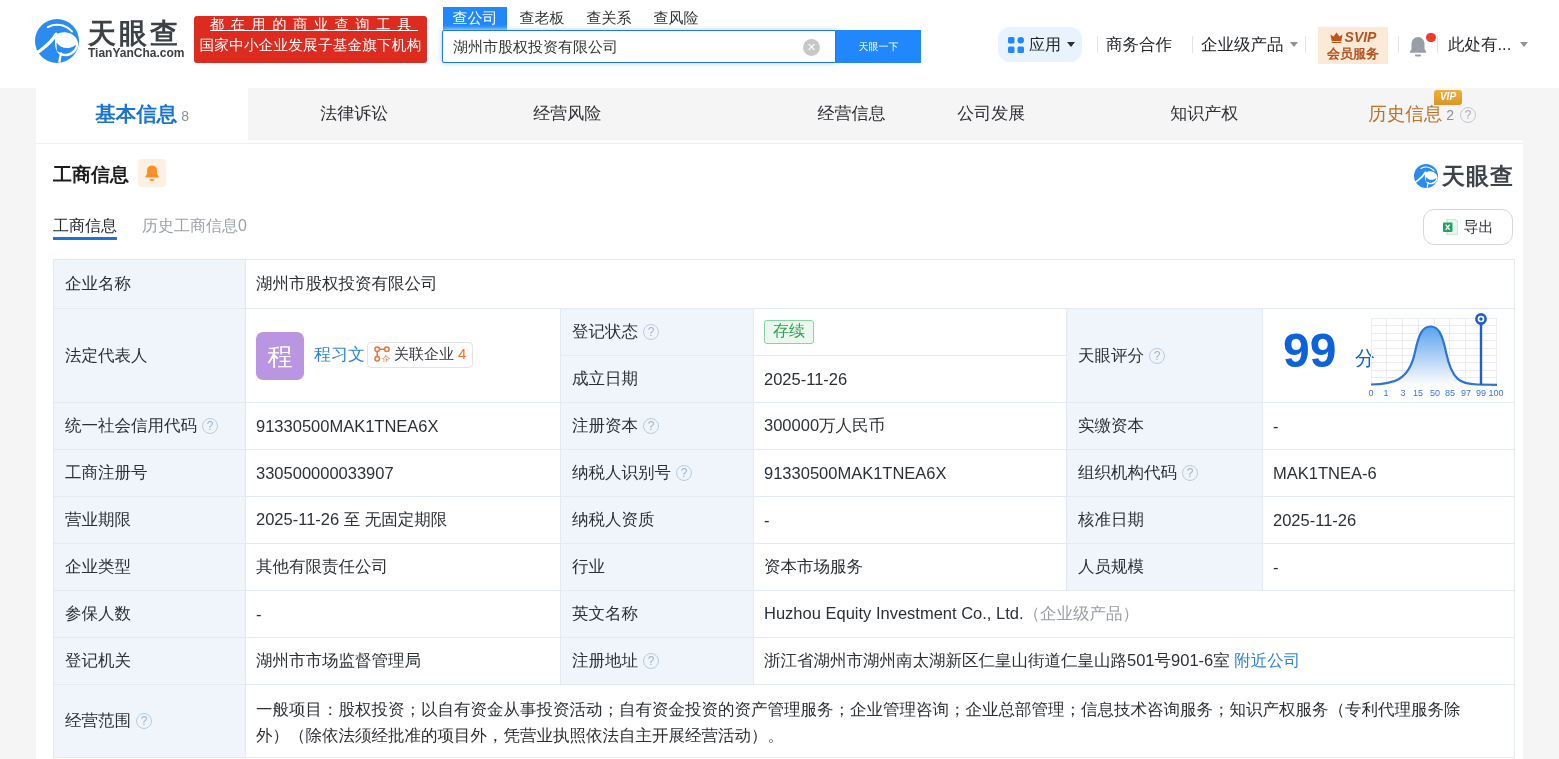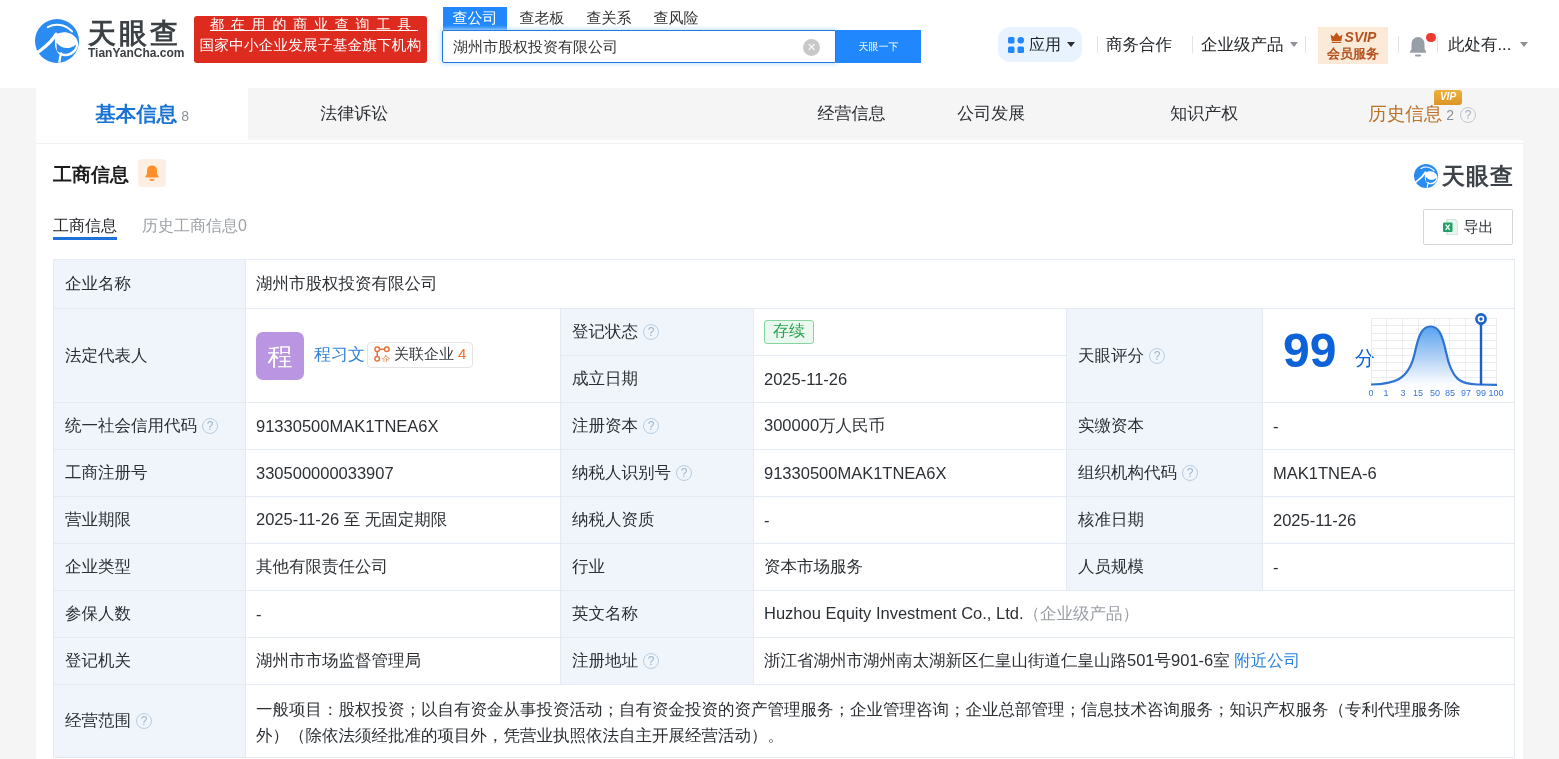--- a/index.html
+++ b/index.html
@@ -50,21 +50,21 @@
   .qmark { display:inline-block; width:16px; height:16px; border:1px solid #c3c8cf; border-radius:50%; color:#a6acb5; font-size:12px; line-height:15px; text-align:center; vertical-align:1px; margin-left:6px; font-weight:normal; font-style:normal;}
 
   
   #card { position:absolute; left:36px; top:140px; width:1487px; height:619px; background:#fff; }
   #h1 { position:absolute; left:17px; top:22px; font-size:19px; font-weight:bold; color:#1c1c1c; }
   #h1bell { position:absolute; left:102px; top:19px; width:28px; height:28px; background:#fdf0e2; border-radius:4px; }
   #minilogo { position:absolute; right:9px; top:21px; }
   #minilogo span { font-size:23px; font-weight:bold; color:#3e434a; letter-spacing:1px; vertical-align:4px; margin-left:4px;}
   .subtab1 { position:absolute; left:17px; top:76px; font-size:16px; color:#23262a; padding-bottom:0px; border-bottom:3px solid #1f72d9; }
   .subtab2 { position:absolute; left:106px; top:76px; font-size:16px; color:#9ca1a8; }
-  #exportBtn { position:absolute; right:10px; top:69px; width:90px; height:36px; border:1px solid #d6d6d6; border-radius:2px; font-size:15px; color:#30343a; text-align:center; line-height:34px; }
+  #exportBtn { position:absolute; right:10px; top:69px; width:90px; height:36px; border:1px solid #d6d6d6; border-radius:11px; font-size:15px; color:#30343a; text-align:center; line-height:34px; }
 
   
   table { position:absolute; left:17px; top:119px; border-collapse:collapse; table-layout:fixed; width:1461px; }
   td { border:1px solid #e3eaf2; font-size:16.5px; color:#2c3034; padding:0 12px; vertical-align:middle; }
   td.lb { background:#eff5fb; padding-left:11px; }
   td.vl { padding-left:10px; }
   .qm2 { display:inline-block; width:16px; height:16px; border:1px solid #b9cde0; border-radius:50%; color:#9db4ca; font-size:12px; line-height:15px; text-align:center; margin-left:5px; vertical-align:1px; background:transparent;}
   .tag-green { display:inline-block; padding:0px 8px 1px; background:#ebf8ef; border:1px solid #84d69e; border-radius:3px; color:#2aa54e; font-size:16px; }
   .avatar { display:inline-block; width:48px; height:48px; background:#b995e2; border-radius:7px; color:#fff; font-size:25px; text-align:center; line-height:48px; vertical-align:middle; }
   .plink { color:#2e82d8; font-size:17px; margin-left:10px; }
@@ -126,20 +126,21 @@
       <rect x="6" y="18.6" width="6" height="1.8" rx=".9" fill="#989ea6"></rect>
     </svg>
   <div id="reddot"></div>
   <div class="navsep" style="left:1437px;"></div>
     <div class="navitem" style="left:1448px;">此处有...<span class="caret gray" style="margin-left:9px;"></span></div>
 </div>
 
 <div id="navtabs">
   <div class="ntab act" style="left:0;">基本信息<span class="cnt">8</span></div>
   <div class="ntab" style="left:212px;">法律诉讼</div>
+  <div class="ntab" style="left:425px;">经营风险</div>
   <div class="ntab" style="left:637px;text-align:right;">经营信息</div>
   <div class="ntab" style="left:849px;">公司发展</div>
   <div class="ntab" style="left:1062px;">知识产权</div>
   <div class="ntab" id="histtab" style="left:1280px;">历史信息<span class="cnt">2</span><span class="qmark">?</span></div>
   <div id="viptag">VIP</div>
 </div>
 
 <div style="position:absolute;left:36px;top:143px;width:1487px;height:1px;background:#f0f1f3;z-index:5;"></div>
 <div id="card">
   <div id="h1">工商信息</div>

